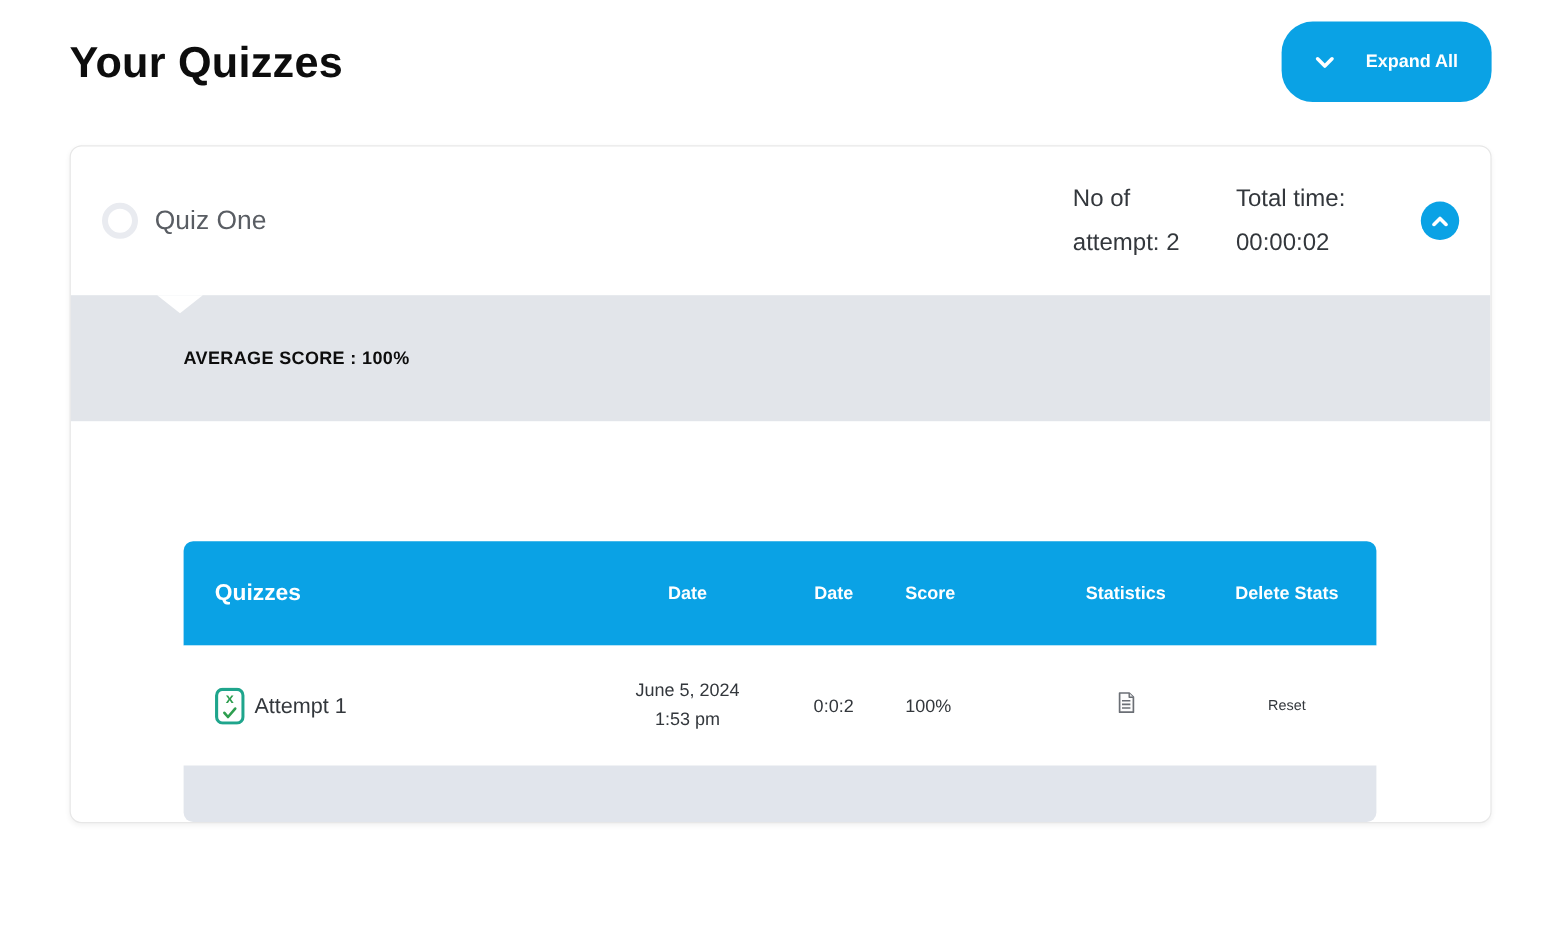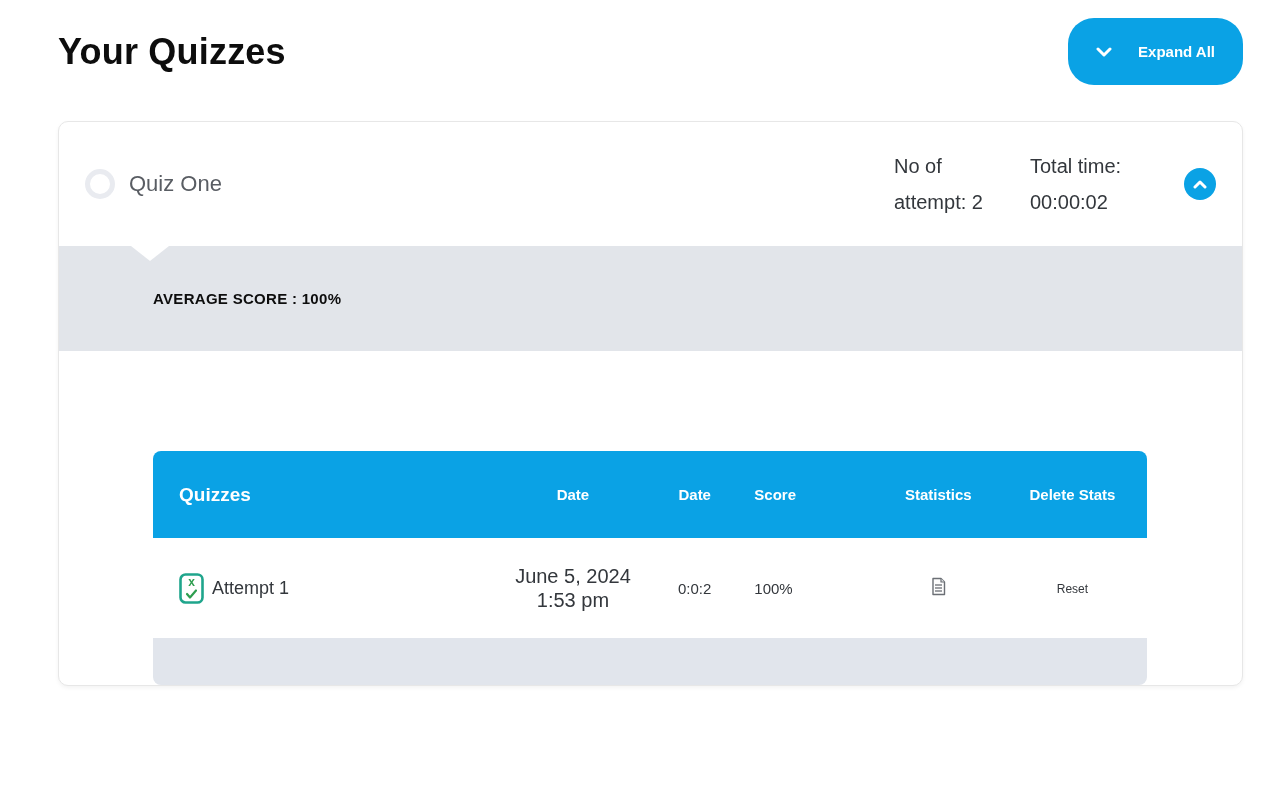--- a/index.html
+++ b/index.html
@@ -144,21 +144,21 @@
   .col-time  { width: 12%;   text-align: center; }
   .col-score { width: 12.5%; }
   .col-stats { width: 12%;   text-align: center; }
   .col-del   { width: 15%;   text-align: center; }
   .t-header .col-quiz { font-size: 19px; }
   .t-header .col-date, .t-header .col-time, .t-header .col-score,
   .t-header .col-stats, .t-header .col-del { font-size: 15px; }
 
   .attempt-cell { display: flex; align-items: center; gap: 8px; }
   .attempt-name { font-size: 18px; }
-  .date-cell { font-size: 20px; line-height: 24px; }
+  .date-cell { font-size: 15px; line-height: 24px; }
   .plain-cell { font-size: 15px; }
   .stats-btn, .reset-btn {
     background: none; border: none; cursor: pointer;
     font-family: "Liberation Sans", sans-serif;
     font-size: 12px; color: #33373c;
   }
 </style>
 </head>
 <body>
 

